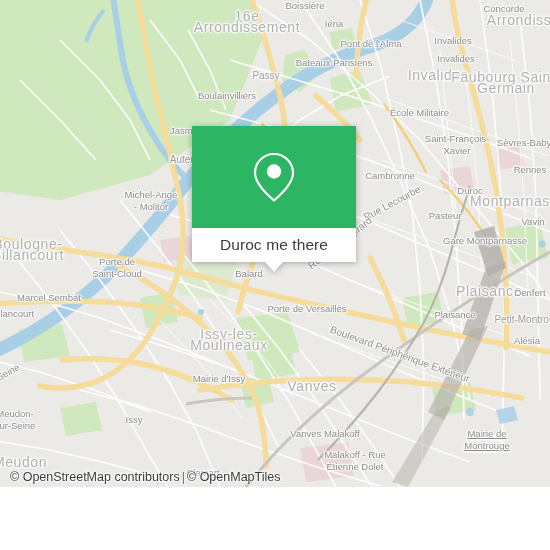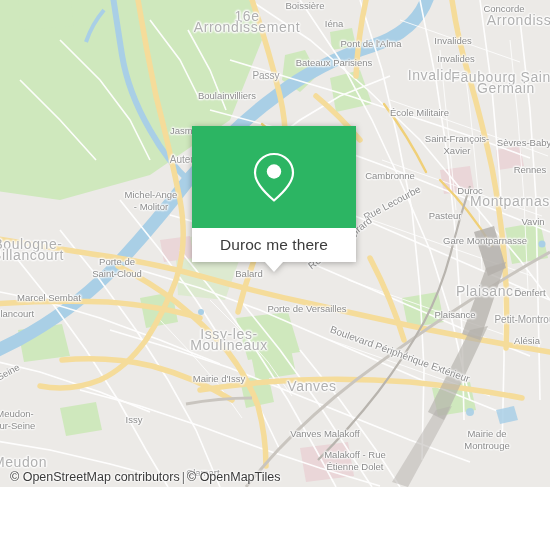--- a/index.html
+++ b/index.html
@@ -207,21 +207,21 @@
         <div class="map-label big" style="left: 530px; top: 319px;">Petit-Montrouge</div>
         <div class="map-label" style="left: 8px; top: 372px; transform: translate(-50%, -50%) rotate(-28deg);">Seine</div>
         <div class="map-label area" style="left: 229px; top: 340px;">Issy-les-<br>Moulineaux</div>
         <div class="map-label" style="left: 527px; top: 340px;">Alésia</div>
         <div class="map-label street" style="left: 400px; top: 354px; transform: translate(-50%, -50%) rotate(20deg);">Boulevard Périphérique Extérieur</div>
         <div class="map-label" style="left: 219px; top: 378px;">Mairie d'Issy</div>
         <div class="map-label area" style="left: 312px; top: 386px;">Vanves</div>
         <div class="map-label two" style="left: 15px; top: 420px;">Meudon-<br>sur-Seine</div>
         <div class="map-label" style="left: 134px; top: 419px;">Issy</div>
         <div class="map-label" style="left: 325px; top: 433px;">Vanves Malakoff</div>
-        <div class="map-label two" style="left: 487px; top: 440px;">Mairie de<br>Montrouge</div>
+        <div class="map-label two" style="left: 487px; top: 440px; text-decoration: underline;">Mairie de<br>Montrouge</div>
         <div class="map-label area" style="left: 20px; top: 462px;">Meudon</div>
         <div class="map-label two" style="left: 355px; top: 461px;">Malakoff - Rue<br>Étienne Dolet</div>
         <div class="map-label" style="left: 203px; top: 472px;">Clamart</div>
       </div>
 
     <div class="attribution">
       <span>© OpenStreetMap contributors</span><span class="sep">|</span><span>© OpenMapTiles</span>
     </div>
 
     <div class="callout">

